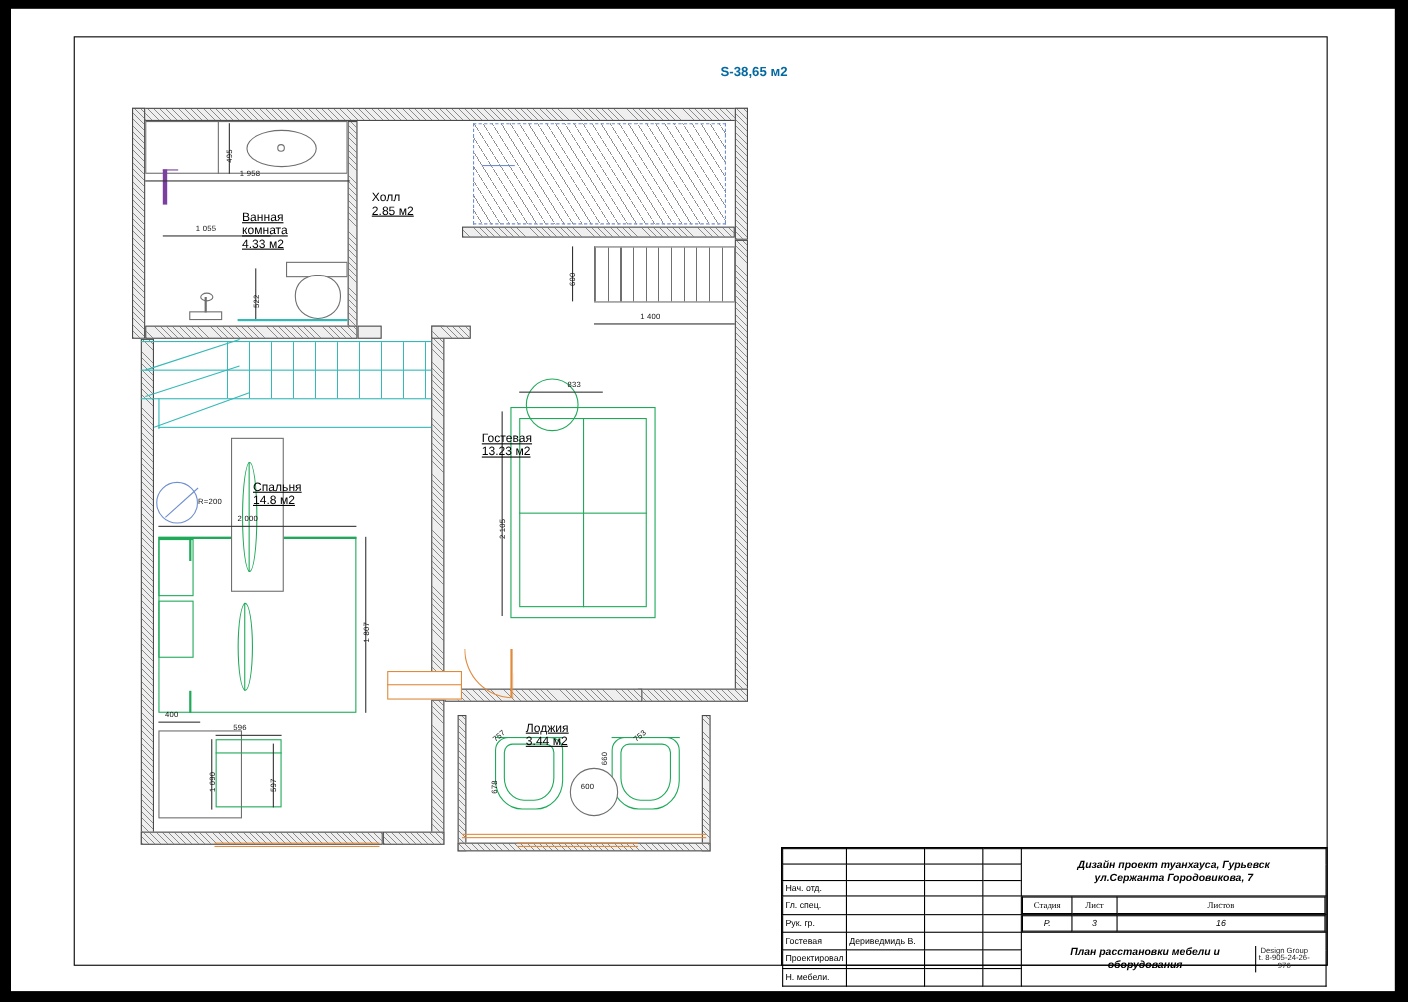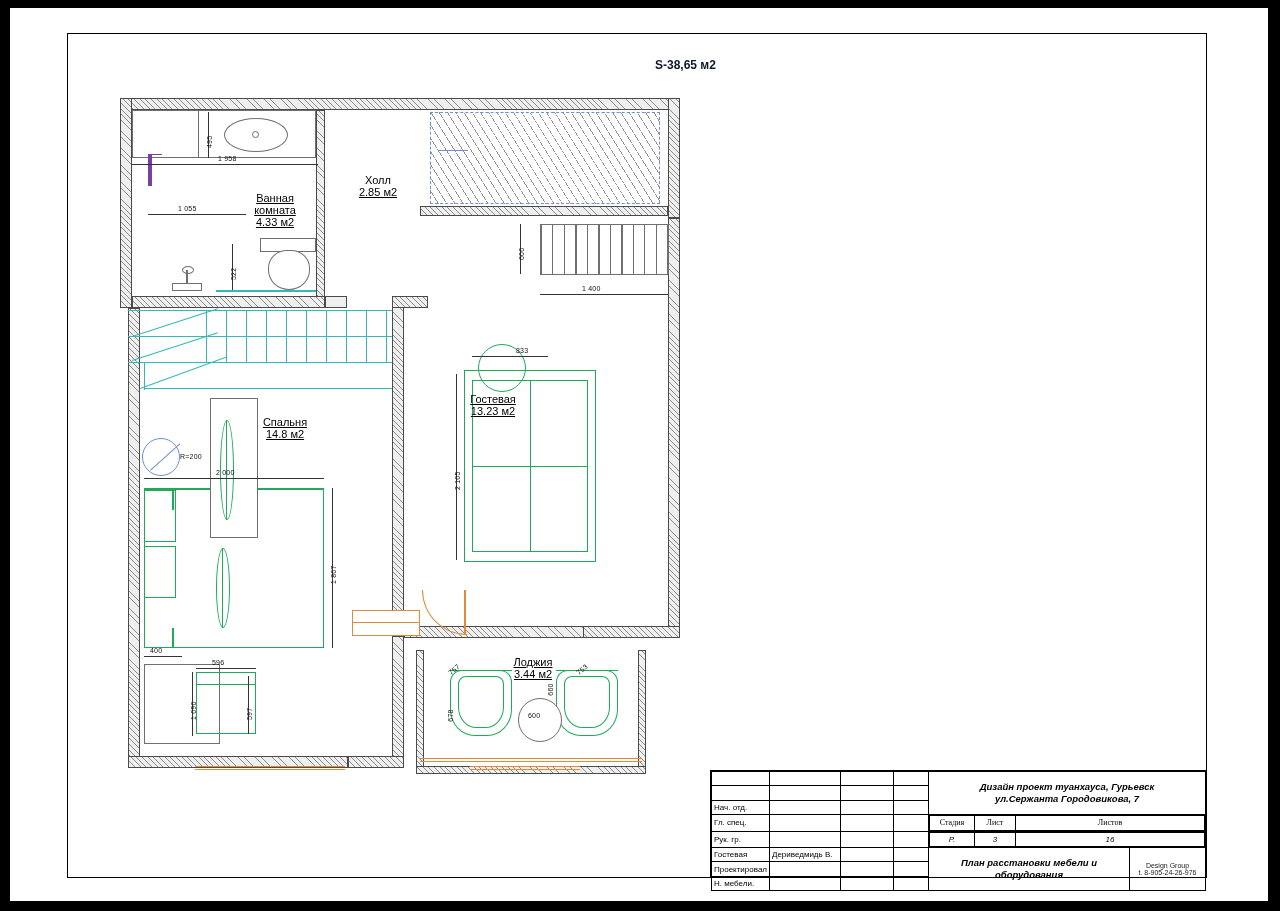--- a/index.html
+++ b/index.html
@@ -26,26 +26,26 @@
   #inner-border {
     position: absolute;
     left: 57px;
     top: 25px;
     width: 1140px;
     height: 845px;
     border: 1px solid #000;
     box-sizing: border-box;
   }
 
-  .txt { position: absolute; white-space: nowrap; color: #0f172a; }
+  .txt { position: absolute; white-space: nowrap; color: #0369a1; }
   .dim { font-size: 7px; color: #111; letter-spacing: .2px; }
   .dim-v { transform-origin: 0 0; }
   .room-label {
     font-size: 11px;
-    text-align: center;
+    text-align: left;
     line-height: 12px;
     color: #000;
   }
   .room-label u { }
 
   
   #area-title {
     left: 645px; top: 50px;
     font-size: 12px; font-weight: bold;
   }
@@ -312,21 +312,21 @@
       <span>Холл</span><br>
       <u>2.85 м2</u>
     </div>
 
     <div class="txt room-label" style="left:100px; top:94px; width:110px;">
       <u>Ванная</u><br>
       <u>комната</u><br>
       <u>4.33 м2</u>
     </div>
 
-    <div class="txt room-label" style="left:110px; top:318px; width:110px;">
+    <div class="txt room-label" style="left:110px; top:339px; width:110px;">
       <u>Спальня</u><br>
       <u>14.8 м2</u>
     </div>
 
     <div class="txt room-label" style="left:318px; top:295px; width:110px;">
       <u>Гостевая</u><br>
       <u>13.23 м2</u>
     </div>
 
     <div class="txt room-label" style="left:358px; top:558px; width:110px;">
@@ -393,21 +393,21 @@
             </tr>
           </tbody>
               </table>
         </td>
       </tr>
       <tr>
         <td>Гостевая</td>
         <td>Дериведмидь В.</td>
         <td></td>
         <td></td>
-        <td rowspan="3" class="tb-main" style="padding:0;">
+        <td rowspan="3" class="tb-main" style="padding:12px;">
           <table style="width:100%;height:100%;border-collapse:collapse;">
             <tbody>
                   <tr>
               <td style="border:none; border-right:1px solid #000; width:196px; text-align:center;">
                 <div class="tb-sub">План расстановки мебели и</div>
                 <div class="tb-sub">оборудования</div>
               </td>
               <td style="border:none; text-align:center;">
                 <div class="tb-logo">Design Group</div>
                 <div class="tb-logo">t. 8-905-24-26-976</div>

